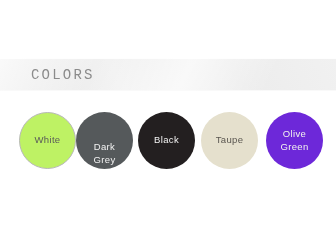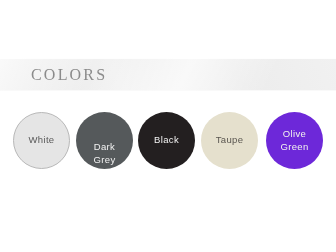--- a/index.html
+++ b/index.html
@@ -45,22 +45,22 @@
   .header-band::after {
     content: "";
     position: absolute;
     left: 0; bottom: 0;
     width: 100%;
     height: 1px;
     background: rgba(250,250,250,0.9);
   }
   .board-title {
     margin-left: 31px;
-    font-family: Liberation Serif, serif;
-    font-size: 16px;
+    font-family: Liberation Mono, monospace;
+    font-size: 14px;
     font-weight: 400;
     letter-spacing: 2.2px;
     color: #8b8b8b;
     line-height: 1;
     white-space: nowrap;
     position: relative;
     z-index: 2;
   }
 
   
@@ -97,21 +97,21 @@
 <body>
 
 <div class="palette-board" style="background: rgb(255, 255, 255);">
 
   <div class="header-band">
     <div class="board-title">COLORS</div>
   </div>
 
   <div class="swatch-row">
 
-    <div class="swatch" style="left: 13px; background: #e5e5e5; border: 1px solid rgb(184, 184, 184);">
+    <div class="swatch" style="left: 19px; background: #bef264; border: 1px solid rgb(184, 184, 184);">
       <span class="swatch-label" style="color: rgb(90, 90, 90);">White</span>
     </div>
 
     <div class="swatch" style="left: 76px; background: rgb(85, 89, 91); border: 1px solid transparent;">
       <span class="swatch-label" style="color: rgb(242, 242, 242); margin-top: 26px;">Dark
 Grey</span>
     </div>
 
     <div class="swatch" style="left: 138px; background: rgb(35, 31, 32); border: 1px solid transparent;">
       <span class="swatch-label" style="color: rgb(242, 242, 242);">Black</span>

